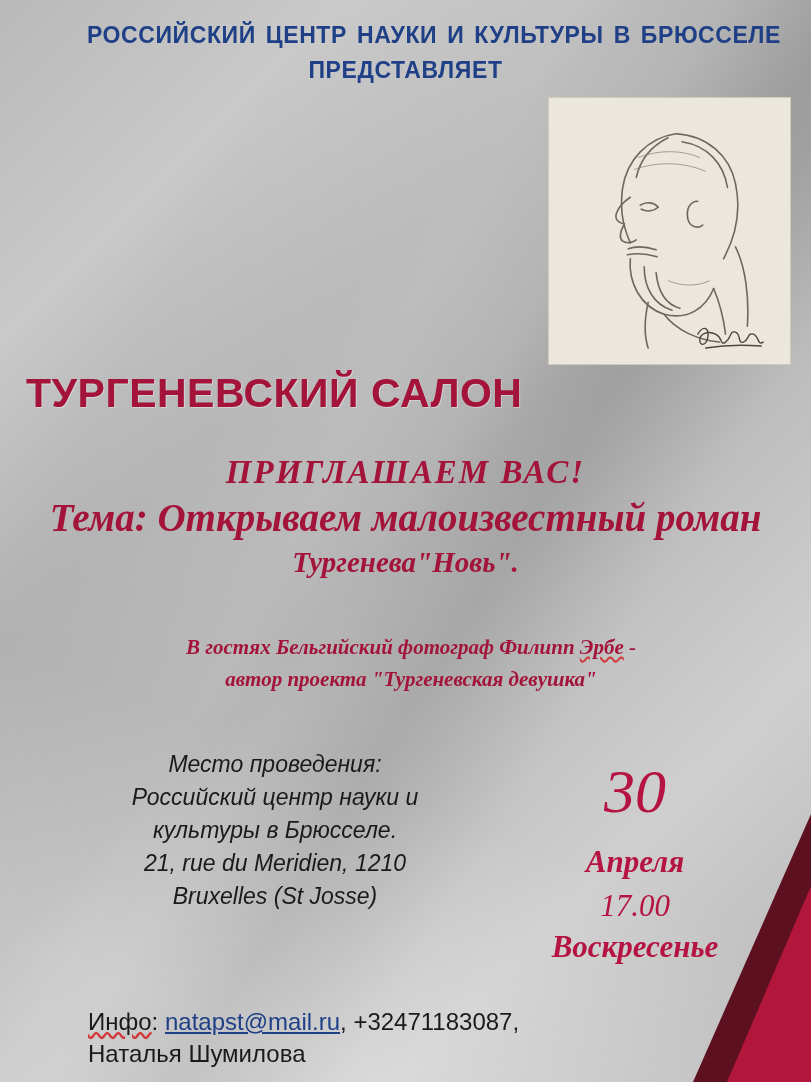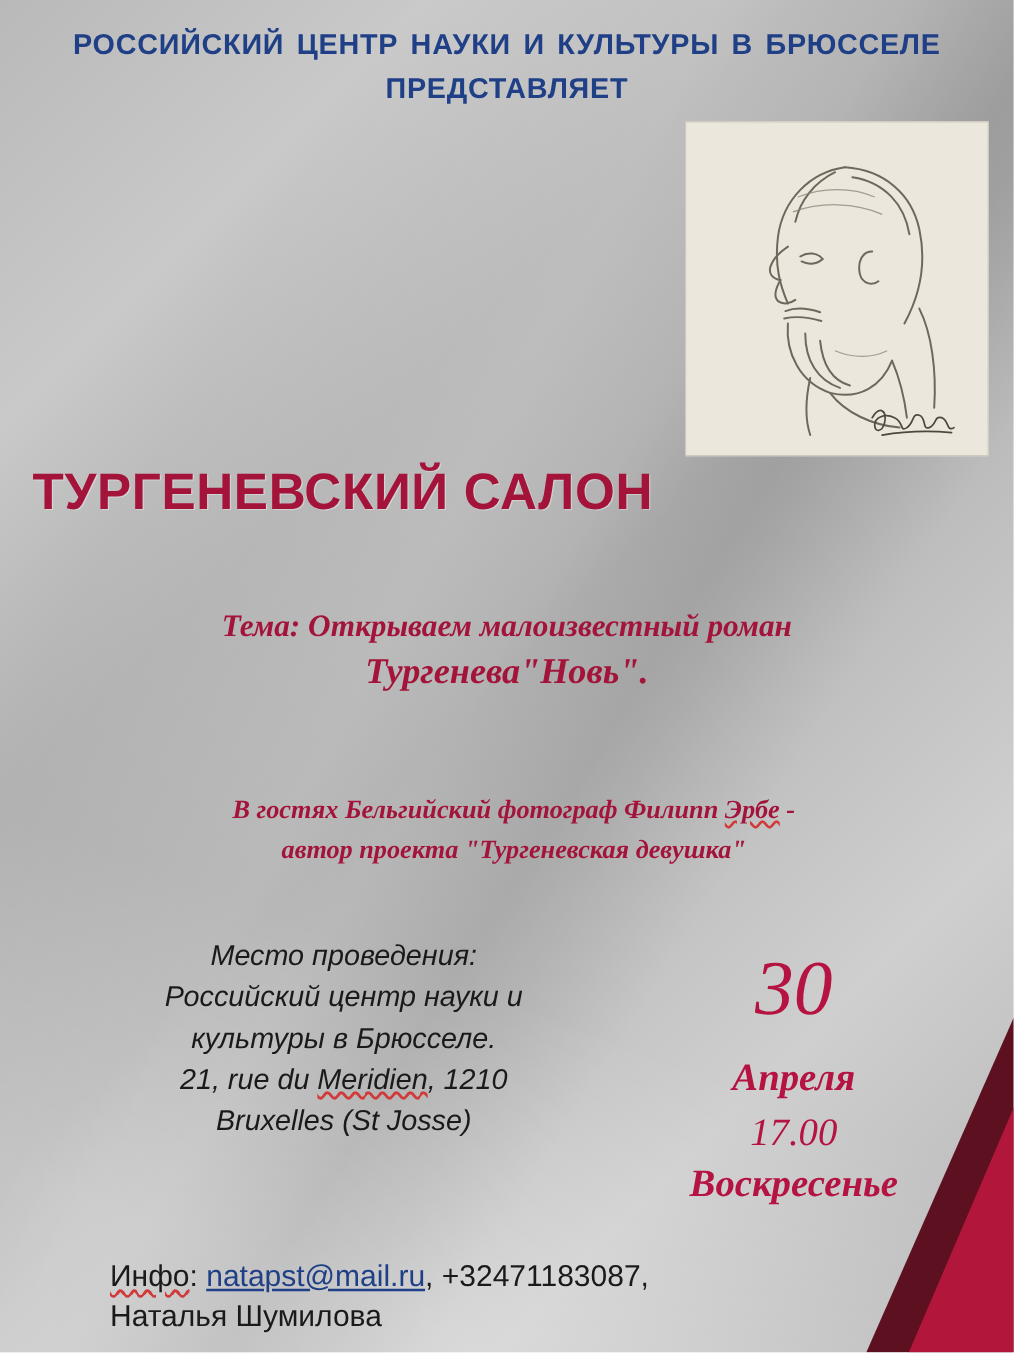--- a/index.html
+++ b/index.html
@@ -68,21 +68,21 @@
     left: 30px;
     width: 751px;
     text-align: center;
     color: #1f3f86;
     font-weight: bold;
     font-size: 23px;
     letter-spacing: 0.6px;
     line-height: 1.5;
   }
   .header .line1 { display: block; word-spacing: 10px; }
-  .header .line2 { display: block; word-spacing: 3px; }
+  .header .line2 { display: block; word-spacing: 3px; text-align: right; }
   .header .line3 { display: block; }
 
   .portrait {
     position: absolute;
     left: 548px;
     top: 97px;
     width: 243px;
     height: 268px;
     background: #e8e4da;
     border: 1px solid #cfcabc;
@@ -109,21 +109,21 @@
     top: 452px;
     left: 0;
     width: 811px;
     text-align: center;
     color: #a3133a;
     font-family: "Liberation Serif", serif;
     font-style: italic;
     font-weight: bold;
   }
   .invite-1 { font-size: 33px; letter-spacing: 2px; line-height: 1.25; }
-  .invite-2 { font-size: 25px; line-height: 1.3; margin-top: 34px; }
+  .invite-2 { font-size: 39px; line-height: 1.3; }
   .invite-3 { font-size: 29px; line-height: 1.3; }
 
   .guest-block {
     position: absolute;
     top: 632px;
     left: 0;
     width: 811px;
     text-align: center;
     color: #a3133a;
     font-family: "Liberation Serif", serif;
@@ -145,21 +145,20 @@
     left: 40px;
     width: 470px;
     text-align: center;
     color: #1a1a1a;
     font-family: "Liberation Sans", sans-serif;
     font-style: italic;
     font-size: 23px;
     line-height: 1.43;
   }
   .venue .spell {
-    text-decoration: underline;
     text-decoration-color: #d03a3a;
     text-decoration-style: wavy;
     margin-top: 24px;
   }
 
   .datebox {
     position: absolute;
     top: 760px;
     left: 520px;
     width: 230px;
@@ -248,20 +247,21 @@
       <g fill="none" stroke="#4c4740" stroke-width="1.4" stroke-linecap="round">
         <path d="M150 238 C156 228 162 232 160 242 C158 250 152 250 152 244 C152 238 160 234 168 238 C176 242 172 250 178 246 C184 242 182 234 188 236 C194 238 190 248 196 246 C202 244 200 236 206 238 C212 240 210 250 216 246"></path>
         <path d="M158 252 C170 250 190 248 214 250"></path>
       </g>
     </svg>
   </div>
 
   <div class="title">ТУРГЕНЕВСКИЙ САЛОН</div>
 
   <div class="invite-block">
+    <div class="invite-1">ПРИГЛАШАЕМ    ВАС!</div>
     <div class="invite-2">Тема: Открываем малоизвестный роман</div>
     <div class="invite-3">Тургенева"Новь".</div>
   </div>
 
   <div class="guest-block">
     <div>
       <span>В гостях Бельгийский фотограф Филипп </span><span class="underline-red">Эрбе</span><span>  -</span>
     </div>
     <div>автор проекта "Тургеневская девушка"</div>
   </div>

